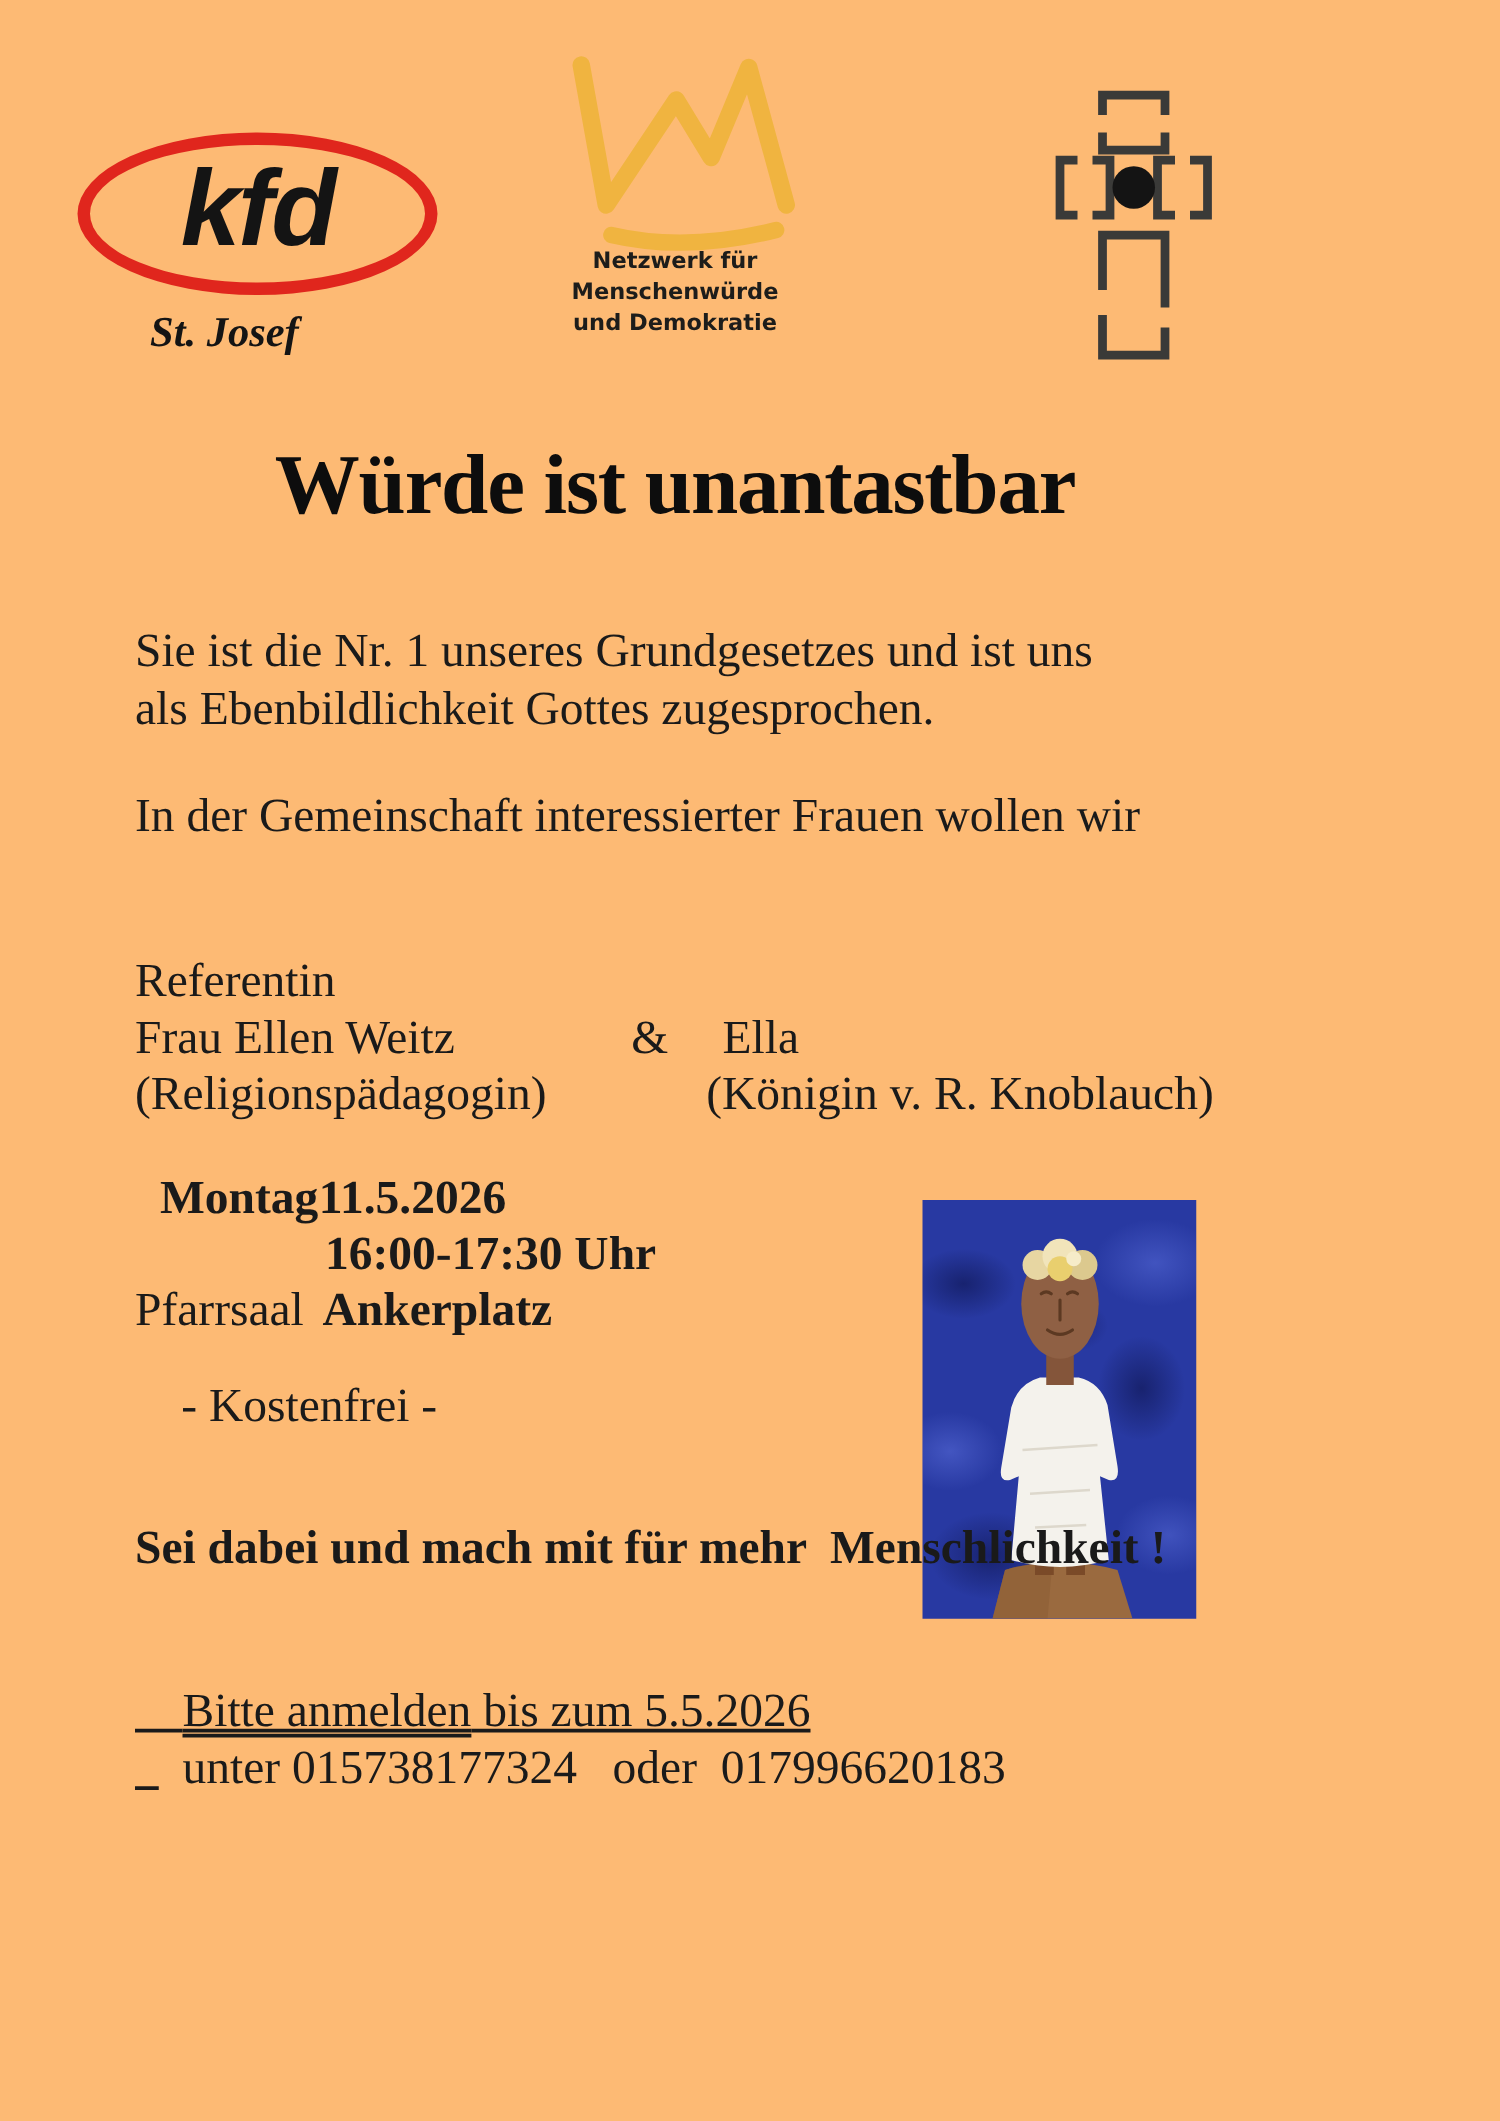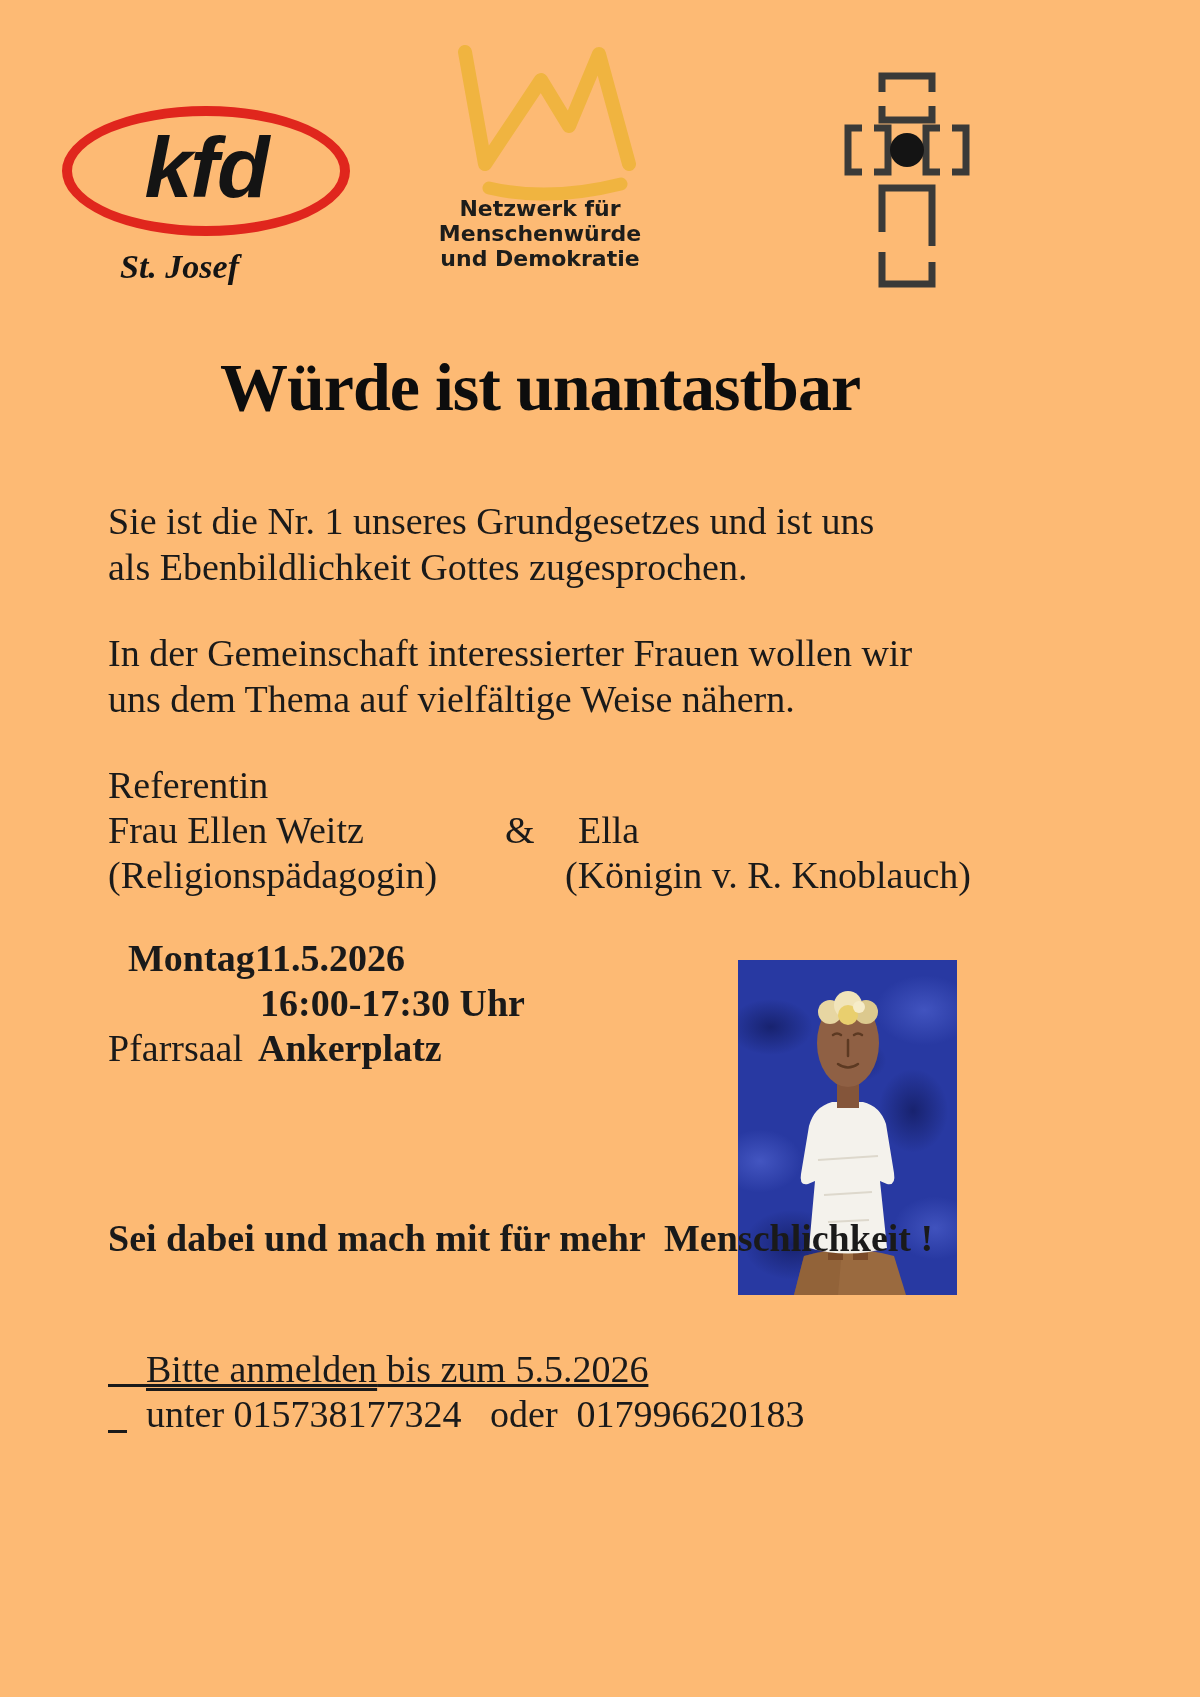--- a/index.html
+++ b/index.html
@@ -29,21 +29,21 @@
   .kfd-sub{
     left:120px;top:248px;
     font-weight:bold;font-style:italic;
     font-size:34px;color:#141414;text-align:right;
   }
   .crown-box{left:437px;top:36px;width:206px;height:168px;}
   .netzwerk{
     left:402px;top:196px;width:276px;
     text-align:center;
     font-family:"DejaVu Sans", sans-serif;
-    font-weight:bold;font-size:22px;line-height:25px;color:#1d1d1b;
+    font-weight:bold;font-size:18px;line-height:25px;color:#1d1d1b;
   }
   .cross-box{left:822px;top:58px;width:170px;height:230px;}
 
   
   .title{
     left:0;top:348px;width:1080px;
     text-align:center;
     font-weight:bold;font-size:68px;color:#0d0d0d;
     letter-spacing:-1px;
   }
@@ -132,35 +132,35 @@
 
   <div class="abs title">Würde ist unantastbar</div>
 
   <div class="abs p1">
     <div class="body-line">Sie ist die Nr. 1 unseres Grundgesetzes und ist uns</div>
     <div class="body-line">als Ebenbildlichkeit Gottes zugesprochen.</div>
   </div>
 
   <div class="abs p2">
     <div class="body-line">In der Gemeinschaft interessierter Frauen wollen wir</div>
-    <div class="body-line">uns dem Thema auf vielfältige Weise nähern.</div>
   </div>
 
   <div class="abs body-line ref-label">Referentin</div>
   <div class="abs body-line ref-name1">Frau Ellen Weitz</div>
   <div class="abs body-line ref-amp">&amp;</div>
   <div class="abs body-line ref-name2">Ella</div>
   <div class="abs body-line ref-role1">(Religionspädagogin)</div>
   <div class="abs body-line ref-role2">(Königin v. R. Knoblauch)</div>
 
   <div class="abs body-line b ev-day">Montag</div>
   <div class="abs body-line b ev-date">11.5.2026</div>
   <div class="abs body-line b ev-time">16:00-17:30 Uhr</div>
   <div class="abs body-line ev-venue-label">Pfarrsaal</div>
   <div class="abs body-line b ev-venue-name">Ankerplatz</div>
+  <div class="abs body-line ev-cost">- Kostenfrei -</div>
 
   <div class="abs photo">
     <svg width="219" height="335" viewBox="0 0 219 335">
 
       <path d="M 56,335 L 66,296 Q 110,283 156,296 L 168,335 Z" fill="#9a6a3f"></path>
       <path d="M 56,335 L 66,296 Q 85,290 104,289 L 100,335 Z" fill="#8a5c34" opacity="0.5"></path>
 
       <rect x="90" y="280" width="15" height="20" fill="#7a4a28"></rect>
       <rect x="115" y="280" width="15" height="20" fill="#7a4a28"></rect>
 

